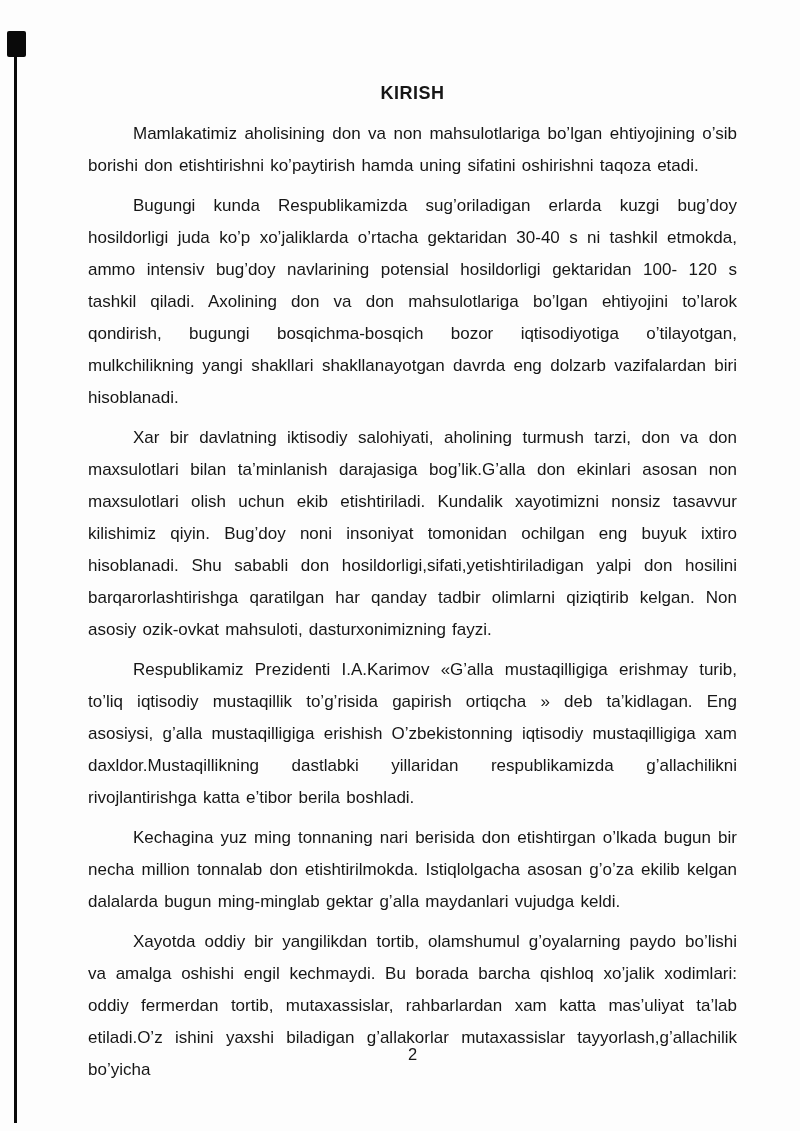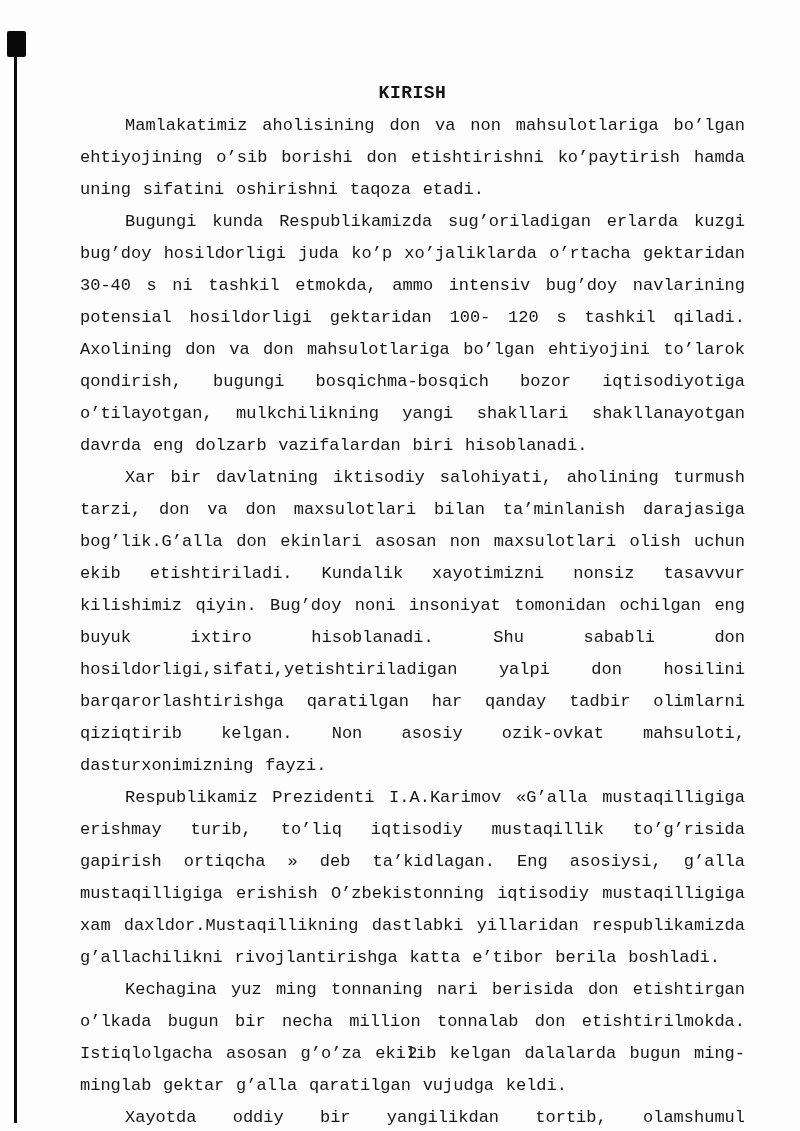--- a/index.html
+++ b/index.html
@@ -6,21 +6,21 @@
     margin: 0;
     padding: 0;
     background: #ffffff;
   }
   .page {
     position: relative;
     width: 800px;
     height: 1131px;
     background: var(--page-bg, #fdfdfd);
     overflow: hidden;
-    font-family: Liberation Mono, monospace;
+    font-family: Liberation Sans, sans-serif;
     color: var(--ink, #161616);
   }
   
   .scan-blob {
     position: absolute;
     left: 7px;
     top: 31px;
     width: 19px;
     height: 26px;
     background: var(--mark, #0a0a0a);
@@ -42,21 +42,21 @@
   }
   .doc-title {
     margin: 0;
     font-size: 18px;
     line-height: 34px;
     font-weight: 700;
     text-align: center;
     letter-spacing: 0.5px;
   }
   .content p {
-    margin: 0;
+    margin: 8px;
     font-size: 17px;
     line-height: 32px;
     text-align: justify;
     text-indent: 45px;
     word-spacing: 1.5px;
   }
   .page-number {
     position: absolute;
     top: 1044px;
     left: 80px;
@@ -73,19 +73,19 @@
 
   <div class="scan-blob"></div>
   <div class="scan-line"></div>
 
   <div class="content">
     <h1 class="doc-title">KIRISH</h1>
     <p>Mamlakatimiz aholisining don va non mahsulotlariga bo’lgan ehtiyojining o’sib borishi don etishtirishni ko’paytirish hamda uning sifatini oshirishni taqoza etadi.</p>
     <p>Bugungi kunda Respublikamizda sug’oriladigan erlarda kuzgi bug’doy hosildorligi juda ko’p xo’jaliklarda o’rtacha gektaridan 30-40 s ni tashkil etmokda, ammo intensiv bug’doy navlarining potensial hosildorligi gektaridan 100- 120 s tashkil qiladi. Axolining don va don mahsulotlariga bo’lgan ehtiyojini to’larok qondirish, bugungi bosqichma-bosqich bozor iqtisodiyotiga o’tilayotgan, mulkchilikning yangi shakllari shakllanayotgan davrda eng dolzarb vazifalardan biri hisoblanadi.</p>
     <p>Xar bir davlatning iktisodiy salohiyati, aholining turmush tarzi, don va don maxsulotlari bilan ta’minlanish darajasiga bog’lik.G’alla don ekinlari asosan non maxsulotlari olish uchun ekib etishtiriladi. Kundalik xayotimizni nonsiz tasavvur kilishimiz qiyin. Bug’doy noni insoniyat tomonidan ochilgan eng buyuk ixtiro hisoblanadi. Shu sababli don hosildorligi,sifati,yetishtiriladigan yalpi don hosilini barqarorlashtirishga qaratilgan har qanday tadbir olimlarni qiziqtirib kelgan. Non asosiy ozik-ovkat mahsuloti, dasturxonimizning fayzi.</p>
     <p>Respublikamiz Prezidenti I.A.Karimov «G’alla mustaqilligiga erishmay turib, to’liq iqtisodiy mustaqillik to’g’risida gapirish ortiqcha » deb ta’kidlagan. Eng asosiysi, g’alla mustaqilligiga erishish O’zbekistonning iqtisodiy mustaqilligiga xam daxldor.Mustaqillikning dastlabki yillaridan respublikamizda g’allachilikni rivojlantirishga katta e’tibor berila boshladi.</p>
-    <p>Kechagina yuz ming tonnaning nari berisida don etishtirgan o’lkada bugun bir necha million tonnalab don etishtirilmokda. Istiqlolgacha asosan g’o’za ekilib kelgan dalalarda bugun ming-minglab gektar g’alla qaratilgan vujudga keldi.</p>
+    <p>Kechagina yuz ming tonnaning nari berisida don etishtirgan o’lkada bugun bir necha million tonnalab don etishtirilmokda. Istiqlolgacha asosan g’o’za ekilib kelgan dalalarda bugun ming-minglab gektar g’alla maydanlari vujudga keldi.</p>
     <p>Xayotda oddiy bir yangilikdan tortib, olamshumul g’oyalarning paydo bo’lishi va amalga oshishi engil kechmaydi. Bu borada barcha qishloq xo’jalik xodimlari: oddiy fermerdan tortib, mutaxassislar, rahbarlardan xam katta mas’uliyat ta’lab etiladi.O’z ishini yaxshi biladigan g’allakorlar mutaxassislar tayyorlash,g’allachilik bo’yicha</p>
   </div>
 
   <div class="page-number">2</div>
 
 </div>
 
 </body></html>

